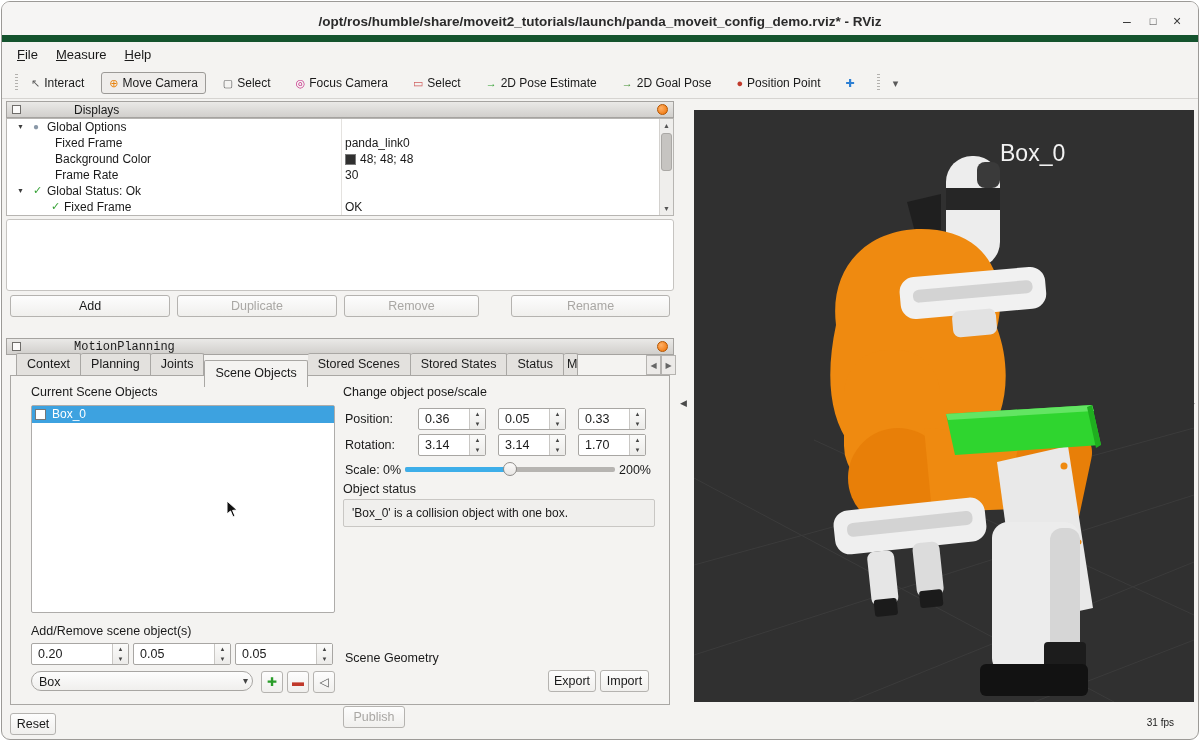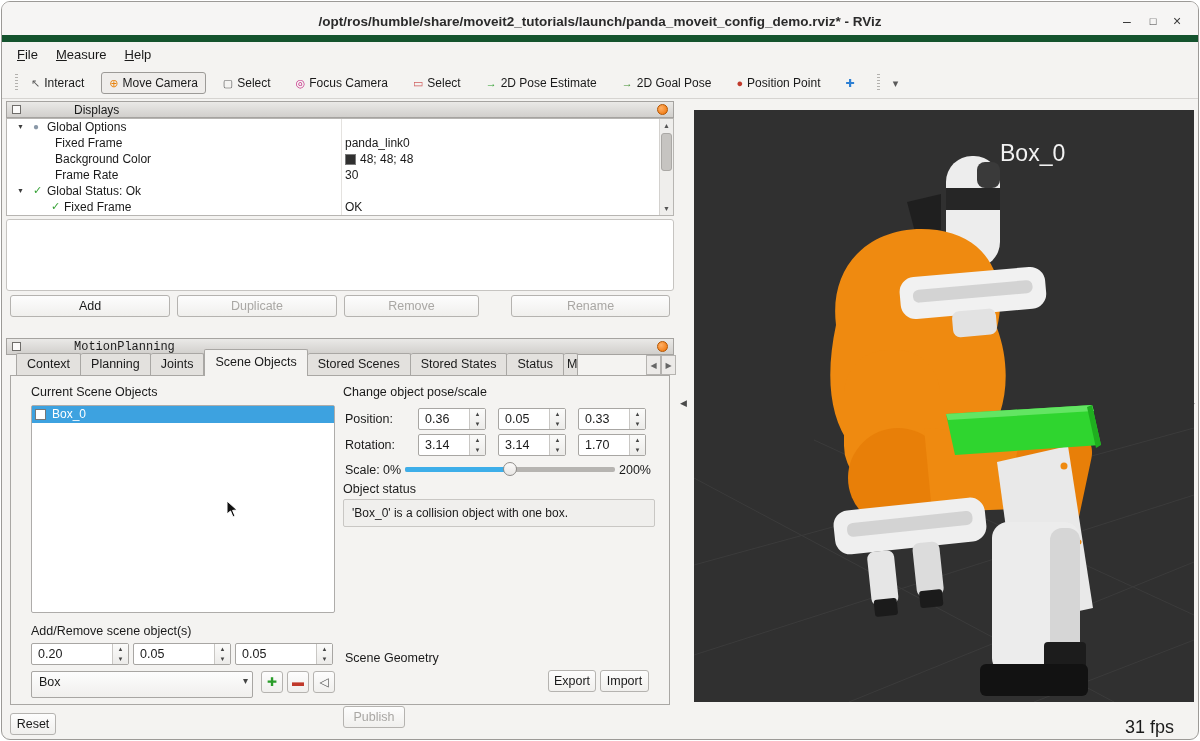--- a/index.html
+++ b/index.html
@@ -69,21 +69,21 @@
     border-radius:3px; font-size:12.5px; font-family:inherit; color:#1a1a1a;
     text-align:center; }
   .btn:disabled, .btn.disabled { color:#a9a7a4; }
   .disp-btn { position:absolute; top:293px; height:22px; }
   
   .tabbar { position:absolute; left:14px; top:347px; width:654px; height:27px; display:flex; }
   .tab { height:22px; margin-top:4px; line-height:21px; padding:0 10px; font-size:12.5px;
     background:#e3e1de; border:1px solid #a9a7a4; border-left-width:0; border-bottom:none;
     border-radius:2px 2px 0 0; }
   .tab:first-child { border-left-width:1px; }
-  .tab.active { height:27px; margin-top:0; line-height:25px; background:#f4f3f1;
+  .tab.active { height:27px; margin-top:11px; line-height:25px; background:#f4f3f1;
     border-left-width:1px; position:relative; z-index:3; }
   .tab.partial { width:14px; padding:0 3px; overflow:hidden; }
   .tab-scroll { position:absolute; right:-6px; top:6px; display:flex; }
   .tsb { width:15px; height:20px; font-size:8px; color:#666; background:#eceae8;
     border:1px solid #b5b3b0; font-family:inherit; }
   .pane { position:absolute; left:8px; top:373px; width:660px; height:330px;
     border:1px solid #a9a7a4; background:#f4f3f1; z-index:2; }
   .lbl12 { position:absolute; font-size:12.5px; }
   
   .scene-list { position:absolute; left:20px; top:29px; width:304px; height:208px;
@@ -96,22 +96,22 @@
   
   .spin { position:absolute; height:22px; background:#ffffff; border:1px solid #a8a6a3;
     border-radius:2px; font-size:12.5px; }
   .spin .v { position:absolute; left:6px; top:3px; }
   .spin .btns { position:absolute; right:0; top:0; bottom:0; width:16px;
     border-left:1px solid #c9c7c4; background:linear-gradient(#fbfbfa, #ecebe9);
     display:flex; flex-direction:column; }
   .spin .btns i { flex:1; font-style:normal; font-size:6px; line-height:10px;
     text-align:center; color:#444; }
   
-  .combo { position:absolute; height:27px; background:linear-gradient(#fdfdfd,#f0efed);
-    border:1px solid #a8a6a3; border-radius:2px; font-size:12.5px;padding-left:28px; }
+  .combo { position:absolute; height:20px; background:linear-gradient(#fdfdfd,#f0efed);
+    border:1px solid #a8a6a3; border-radius:10px; font-size:12.5px;padding-left:28px; }
   .combo .cv { position:absolute; left:7px; top:3px; }
   .combo .ca { position:absolute; right:4px; top:3px; font-size:10px; color:#444; }
   .mini-btn { position:absolute; width:22px; height:22px; font-size:12px; line-height:19px; }
   
   .slider { position:absolute; left:394px; top:84px; width:210px; height:18px; }
   .groove { position:absolute; left:0; right:0; top:7px; height:5px;
     background:#b6b4b1; border-radius:2px; }
   .groove .fill { position:absolute; left:0; top:0; bottom:0; width:50%;
     background:#3daee9; border-radius:2px; }
   .handle { position:absolute; left:calc(50% - 7px); top:2px; width:14px; height:14px;
@@ -119,21 +119,21 @@
   .status-box { position:absolute; left:332px; top:123px; width:312px; height:28px;
     background:#f0efed; border:1px solid #c9c7c4; border-radius:2px;
     font-size:12px; line-height:26px; padding-left:8px; }
   
   .viewport { position:absolute; left:692px; top:108px; width:500px; height:592px;
     background:#303030; }
   .vp-label { position:absolute; left:306px; top:30px; font-size:23px; color:#f2f2f2; }
   .split-arrow { position:absolute; font-size:9px; color:#4a4a4a; }
   
   .reset-btn { position:absolute; left:8px; top:711px; width:46px; height:22px; }
-  .fps { position:absolute; right:24px; top:715px; font-size:18px; }
+  .fps { position:absolute; right:24px; top:715px; font-size:10px; }
 </style>
 </head>
 <body>
 
 <div class="window">
 
   <div class="titlebar">
     <div class="title">/opt/ros/humble/share/moveit2_tutorials/launch/panda_moveit_config_demo.rviz* - RViz</div>
     <div class="win-btn win-min">–</div>
     <div class="win-btn win-max">□</div>

